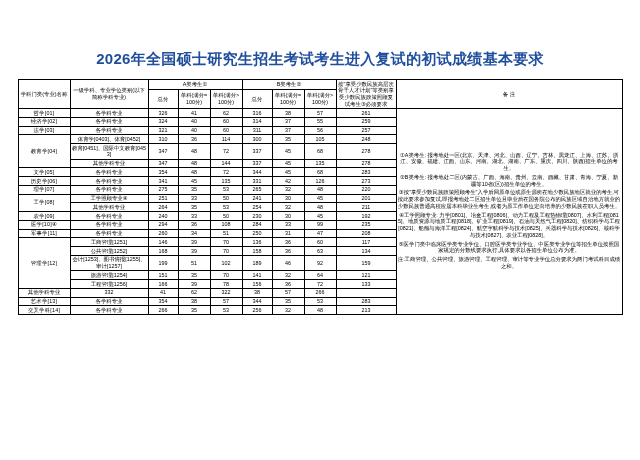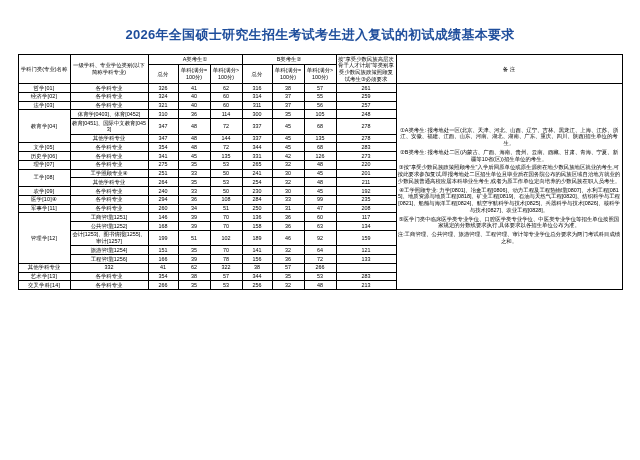--- a/index.html
+++ b/index.html
@@ -17,26 +17,27 @@
   .page {
     width: 640px;
     height: 460px;
     position: relative;
     box-sizing: border-box;
     padding: 0;
   }
   .doc-title {
     text-align: center;
     color: #1f4e9c;
-    font-size: 13px;
+    font-size: 15px;
     font-weight: bold;
     letter-spacing: 0.3px;
     padding-top: 26px;
     padding-bottom: 10px;
     font-family: "Liberation Sans", "DejaVu Sans", sans-serif;
+    margin-top: 24px;
   }
   table.grid {
     border-collapse: collapse;
     margin: 0 auto;
     width: 604px;
     table-layout: fixed;
   }
   table.grid th, table.grid td {
     border: 0.6px solid #000;
     font-size: 5.4px;

